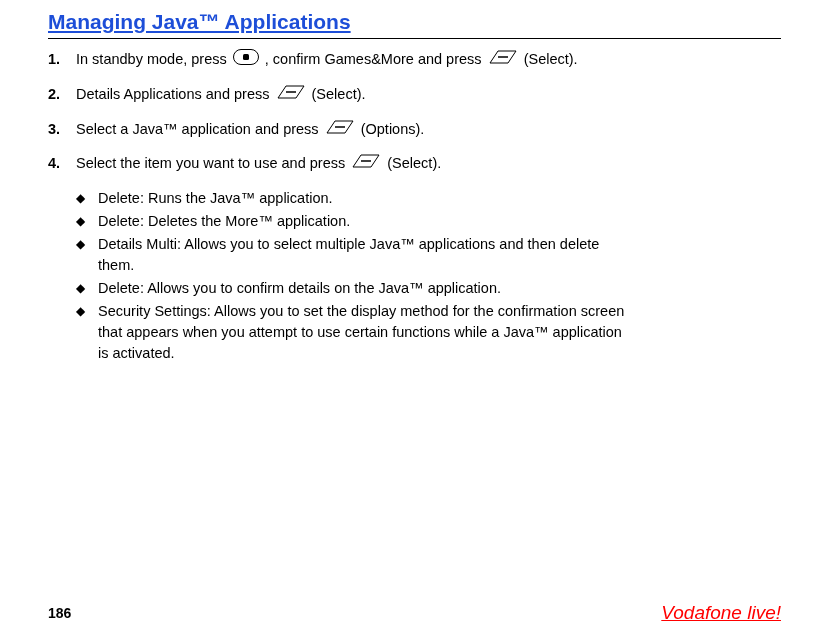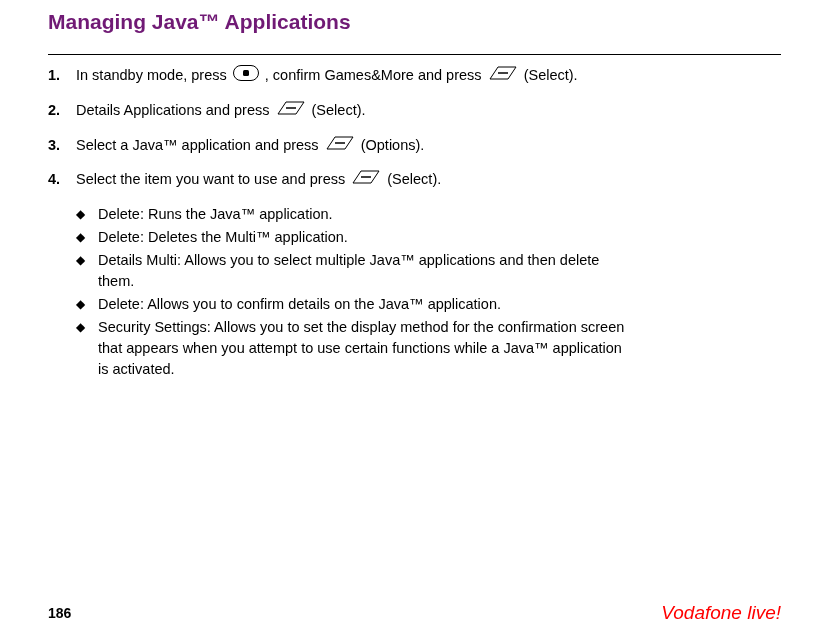--- a/index.html
+++ b/index.html
@@ -10,26 +10,27 @@
       position: relative;
       background: #fff;
       color: #000;
     }
     .page {
       padding: 10px 48px 0 48px;
       height: 100%;
       position: relative;
     }
     .title {
-      color: #701a75;
+      color: #1d4ed8;
       font-size: 21px;
       font-weight: bold;
-      padding-bottom: 20px;
+      padding-bottom: 4px;
       border-bottom: 1px solid #000;
       margin-bottom: 10px;
+      text-decoration: underline;
     }
     .steps {
       list-style: none;
       counter-reset: step;
     }
     .step {
       display: flex;
       align-items: baseline;
       margin-bottom: 12px;
       font-size: 14.5px;
@@ -78,20 +79,21 @@
       border-top: 0;
     }
     .page-num {
       font-size: 14px;
       font-weight: bold;
     }
     .footer-brand {
       font-style: italic;
       color: #ff0000;
       font-size: 19px;
+      text-decoration: underline;
     }
   </style>
 </head>
 <body>
 
 <div class="page">
   <h1 class="title">Managing Java™ Applications</h1>
 
   <ol class="steps">
 
@@ -167,21 +169,21 @@
   <ul class="bullets">
     <li class="bullet">
       <span class="bullet-marker">◆</span>
       <span class="bullet-body">
         <span class="bold">Delete:</span><span> Runs the Java™ application.</span>
       </span>
     </li>
     <li class="bullet">
       <span class="bullet-marker">◆</span>
       <span class="bullet-body">
-        <span class="bold">Delete:</span><span> Deletes the Multi™ application.</span>
+        <span class="bold">Delete:</span><span> Deletes the More™ application.</span>
       </span>
     </li>
     <li class="bullet">
       <span class="bullet-marker">◆</span>
       <span class="bullet-body">
         <span class="bold">Details Multi:</span><span> Allows you to select multiple Java™ applications and then delete them.</span>
       </span>
     </li>
     <li class="bullet">
       <span class="bullet-marker">◆</span>

